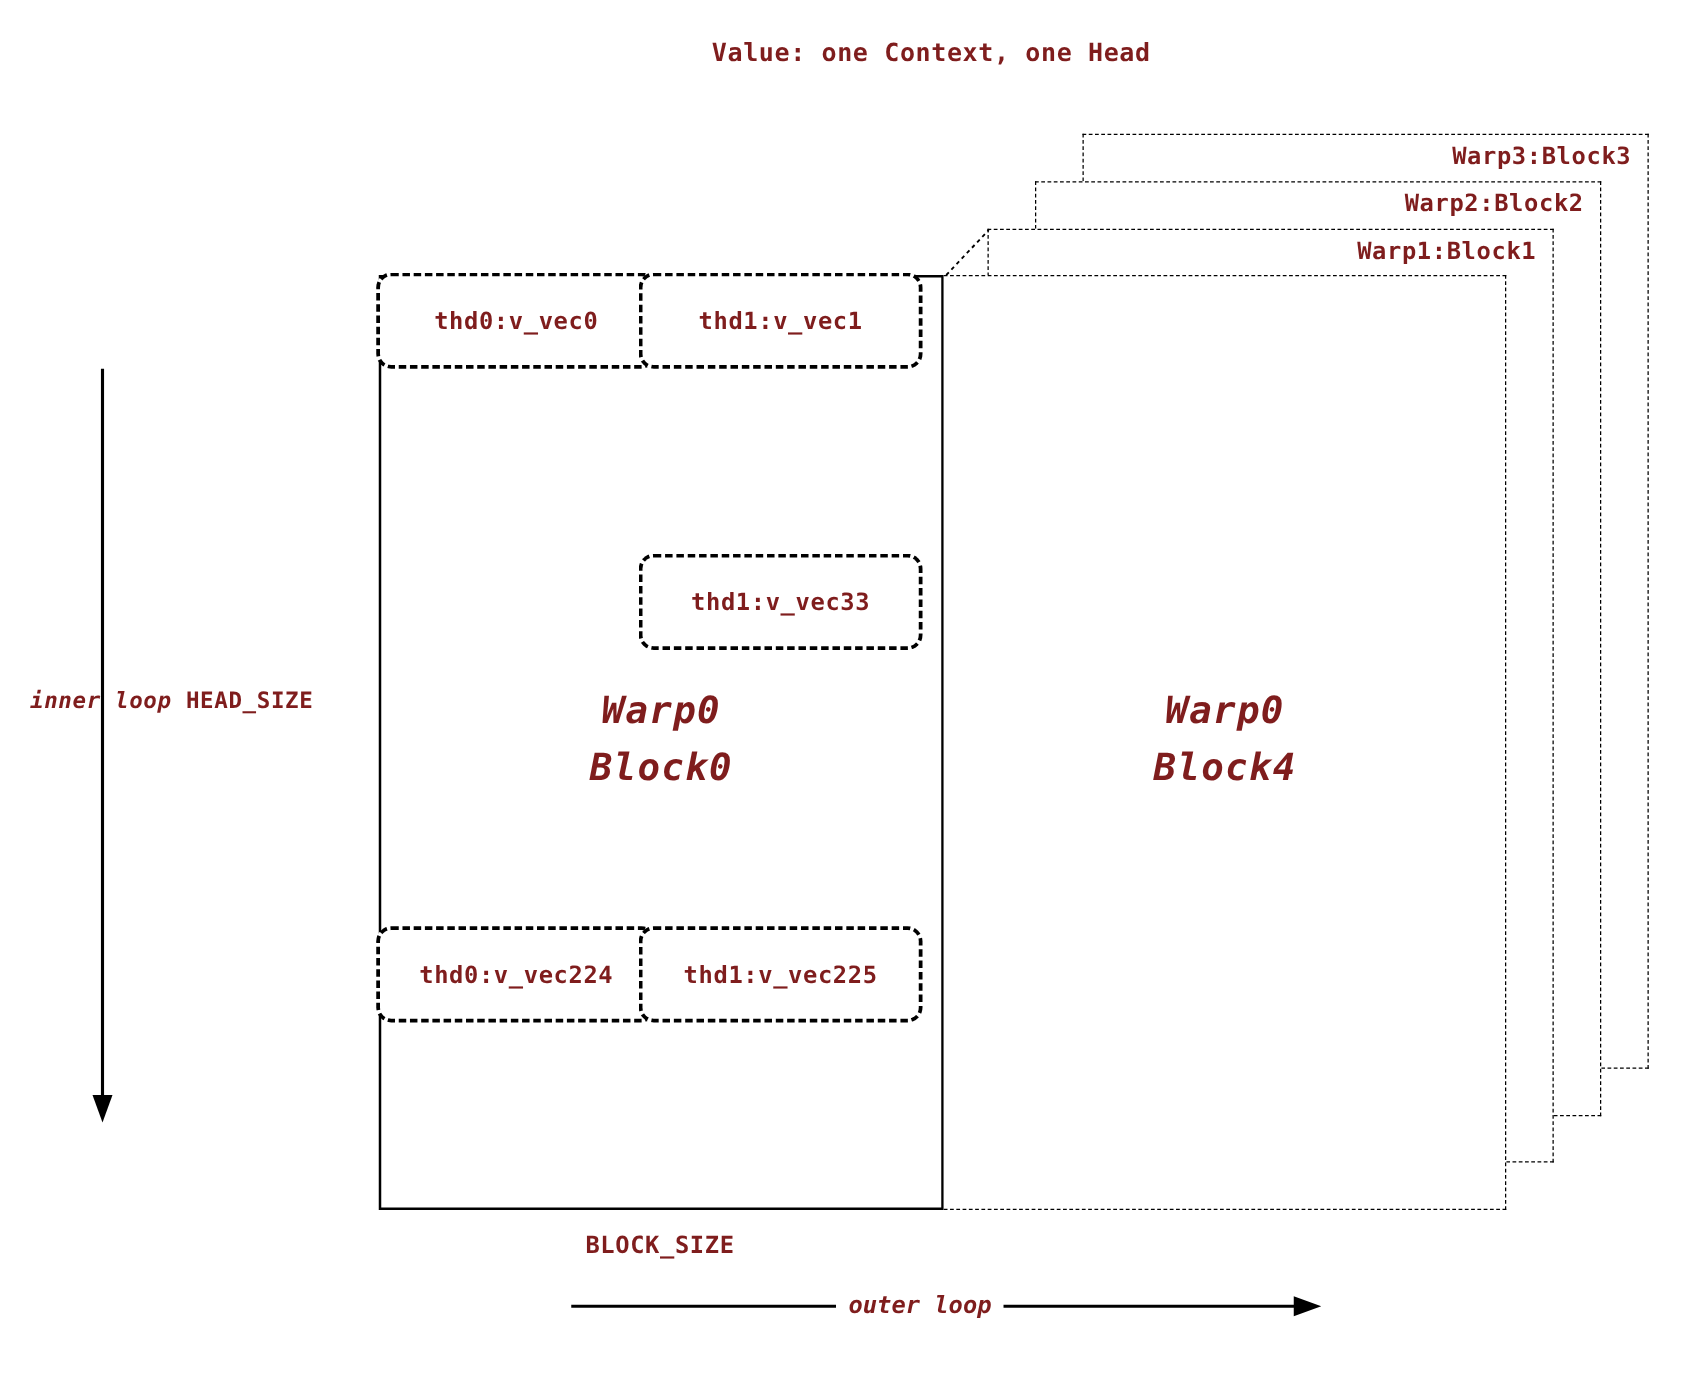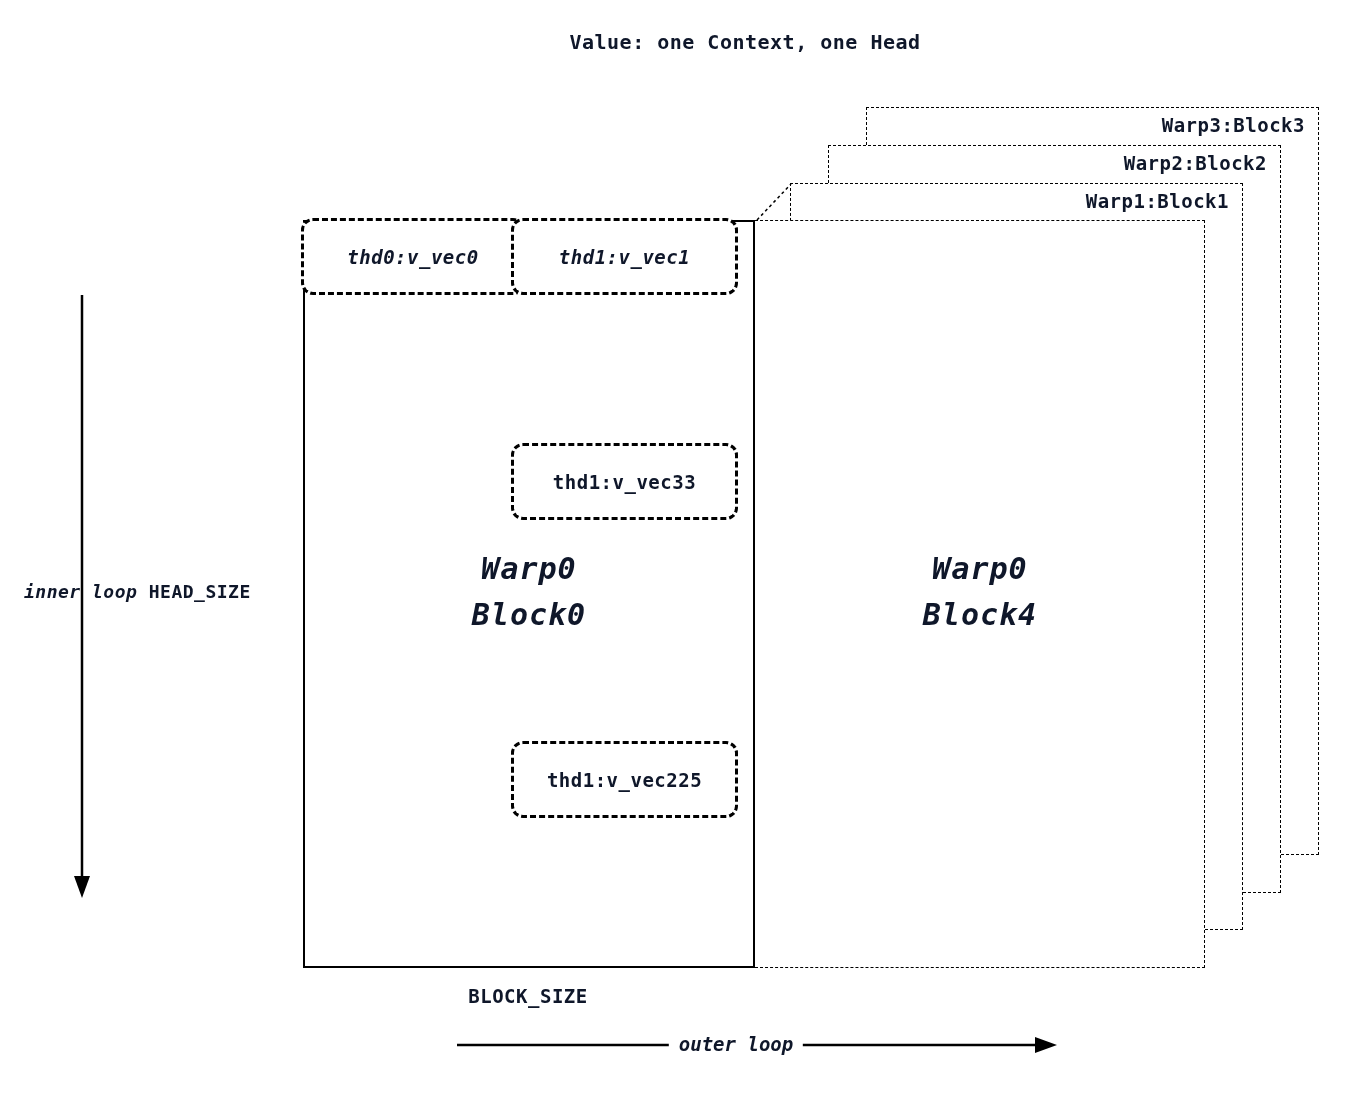--- a/index.html
+++ b/index.html
@@ -1,21 +1,21 @@
 <!DOCTYPE html>
 <html><head>
 <meta charset="utf-8">
 <style>
   html,body{margin:0;padding:0;background:#ffffff;}
   .canvas{
     position:relative;
     width:1364px;height:1098px;
     background:#ffffff;
     font-family:"DejaVu Sans Mono","Liberation Mono",monospace;
-    color:#0f172a;
+    color:#7f1d1d;
     overflow:hidden;
   }
   .abs{position:absolute;}
   .title{
     top:30px;left:745px;transform:translateX(-50%);
     font-size:20px;font-weight:bold;letter-spacing:.5px;white-space:nowrap;
   }
   
   .main-block{
     left:303px;top:220px;width:452px;height:748px;
@@ -40,32 +40,32 @@
   
   .cell{
     box-sizing:border-box;
     border:3.5px dashed #000;border-radius:12px;background:#fff;
     display:flex;align-items:center;justify-content:center;
     font-size:19px;font-weight:bold;letter-spacing:.5px;white-space:nowrap;
     z-index:5;height:77px;
   }
   .cell-left{left:301px;width:224px;}
   .cell-right{left:511px;width:227px;}
-  .row0{top:218px;font-style:italic;} .row1{top:443px;} .row2{top:741px;}
+  .row0{top:218px;} .row1{top:443px;} .row2{top:741px;}
   
   .bigname{
     text-align:center;z-index:5;
     font-size:30px;font-weight:bold;font-style:italic;
     line-height:46px;letter-spacing:1px;
   }
   .bigname-left{left:303px;top:546px;width:452px;}
   .bigname-right{left:755px;top:546px;width:450px;}
   
   .inner-label{
-    left:24px;top:581px;font-size:18px;font-weight:bold;
+    left:24px;top:550px;font-size:18px;font-weight:bold;
     letter-spacing:.5px;white-space:nowrap;z-index:6;
   }
   .inner-label .it{font-style:italic;}
   .block-size-label{
     left:528px;top:985px;transform:translateX(-50%);
     font-size:19px;font-weight:bold;letter-spacing:.5px;z-index:6;white-space:nowrap;
   }
   .outer-label{
     left:736px;top:1033px;transform:translateX(-50%);
     font-size:19px;font-weight:bold;font-style:italic;
@@ -93,20 +93,21 @@
   <svg class="abs arrow" style="left:748px;top:178px;z-index:3;" width="52" height="48" viewBox="0 0 52 48">
     <line x1="9" y1="42" x2="43" y2="6" stroke="#000" stroke-width="1.5" stroke-dasharray="3,3"></line>
   </svg>
 
   <div class="abs main-block"></div>
   <div class="abs front-block"></div>
 
   <div class="abs cell cell-left row0">thd0:v_vec0</div>
   <div class="abs cell cell-right row0">thd1:v_vec1</div>
   <div class="abs cell cell-right row1">thd1:v_vec33</div>
+  <div class="abs cell cell-left row2">thd0:v_vec224</div>
   <div class="abs cell cell-right row2">thd1:v_vec225</div>
 
   <div class="abs bigname bigname-left">
     <div>Warp0</div>
     <div>Block0</div>
   </div>
   <div class="abs bigname bigname-right">
     <div>Warp0</div>
     <div>Block4</div>
   </div>

